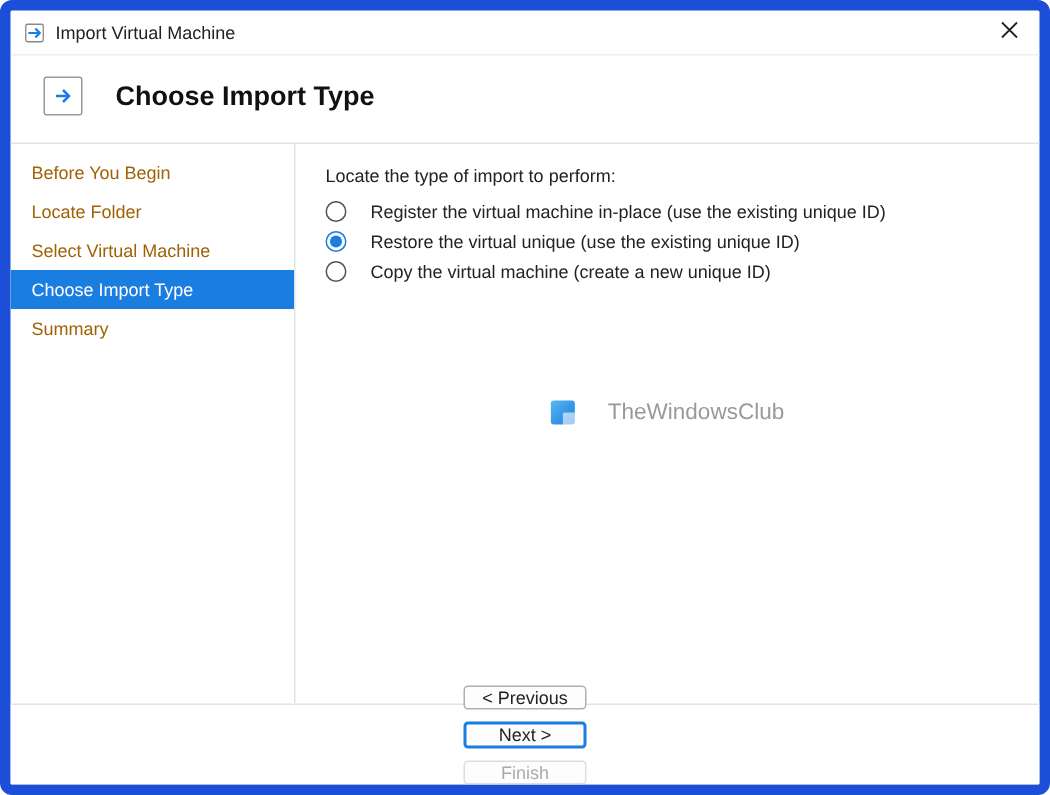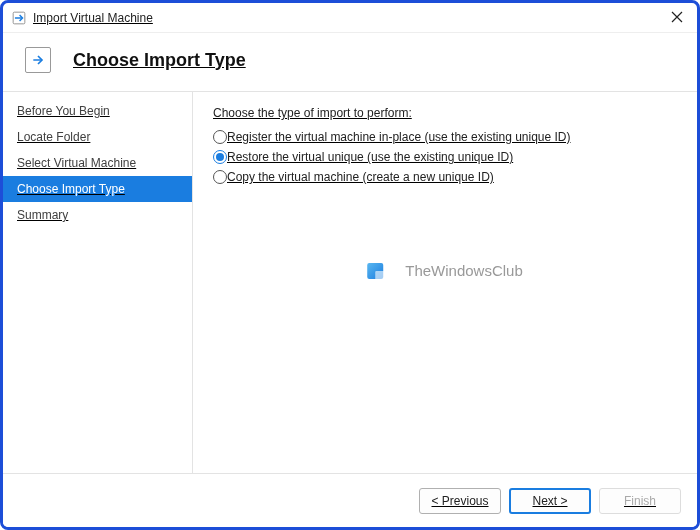--- a/index.html
+++ b/index.html
@@ -1,38 +1,38 @@
 <!DOCTYPE html>
 <html><head>
   <meta charset="utf-8">
   <style>
     * { box-sizing: border-box; margin: 0; padding: 0; font-family: "Segoe UI", Tahoma, sans-serif; }
     html, body { width: 700px; height: 530px; overflow: hidden; background: #fff; }
-    .window { width: 700px; height: 530px; border: 3px solid #1d4ed8; background: #fff; position: relative; display: flex; flex-direction: column; border-radius: 8px; overflow: hidden; text-decoration: underline; }
+    .window { width: 700px; height: 530px; border: 7px solid #1d4ed8; background: #fff; position: relative; display: flex; flex-direction: column; border-radius: 8px; overflow: hidden; }
     .titlebar { display: flex; align-items: center; height: 30px; padding: 0 8px; border-bottom: 1px solid #eee; }
     .titlebar .app-icon { width: 16px; height: 16px; display: inline-flex; align-items: center; justify-content: center; margin-right: 6px; }
     .titlebar .title { font-size: 12px; color: #222; flex: 1; }
     .titlebar .close { width: 40px; text-align: right; font-size: 16px; color: #222; cursor: pointer; padding-right: 6px; }
     .header { display: flex; align-items: center; padding: 14px 22px 18px 22px; gap: 22px; }
     .header .hicon { width: 26px; height: 26px; border: 1px solid #999; background: #fff; display: inline-flex; align-items: center; justify-content: center; border-radius: 2px; }
     .header .htitle { font-size: 18px; font-weight: 700; color: #111; }
     .body { flex: 1; display: flex; border-top: 1px solid #e3e3e3; }
     .sidebar { width: 190px; border-right: 1px solid #e3e3e3; padding-top: 6px; }
-    .sidebar .item { font-size: 12px; color: #404040; padding: 6px 14px 6px 14px; cursor: pointer; }
+    .sidebar .item { font-size: 12px; color: #a16207; padding: 6px 14px 6px 14px; cursor: pointer; }
     .sidebar .item.active { background: #1a7de0; color: #fff; }
     .content { flex: 1; padding: 14px 20px; position: relative; }
     .content .prompt { font-size: 12px; color: #222; margin-bottom: 10px; }
-    .opt { display: flex; align-items: center; gap: 0; font-size: 12px; color: #222; margin: 6px 0; cursor: pointer; }
+    .opt { display: flex; align-items: center; gap: 16px; font-size: 12px; color: #222; margin: 6px 0; cursor: pointer; }
     .radio { width: 14px; height: 14px; border-radius: 50%; border: 1.5px solid #555; display: inline-flex; align-items: center; justify-content: center; flex-shrink: 0; }
     .radio.selected { border-color: #1a7de0; }
     .radio.selected::after { content: ""; width: 8px; height: 8px; background: #1a7de0; border-radius: 50%; }
     .watermark { position: absolute; top: 170px; left: 50%; transform: translateX(-50%); display: flex; align-items: center; gap: 22px; color: #999; font-size: 15px; }
     .wm-icon { width: 16px; height: 16px; background: linear-gradient(135deg, #5ab7f0, #1a7de0); border-radius: 2px; position: relative; }
     .wm-icon::after { content: ""; position: absolute; right: -2px; bottom: -2px; width: 10px; height: 10px; background: rgba(255,255,255,0.6); border-radius: 1px; }
-    .footer { height: 54px; border-top: 1px solid #e3e3e3; display: flex; align-items: center; justify-content: flex-end; gap: 8px; padding: 0 16px; background: #fff; }
+    .footer { height: 54px; border-top: 1px solid #e3e3e3; display: flex; align-items: center; justify-content: flex-end; gap: 8px; padding: 0 16px; background: #fff; flex-direction: column; }
     .btn { min-width: 82px; height: 26px; font-size: 12px; border: 1px solid #b0b0b0; background: #fdfdfd; border-radius: 3px; cursor: pointer; padding: 0 10px; color: #222; }
     .btn:disabled { color: #aaa; border-color: #ddd; cursor: default; }
     .btn.primary { border: 2px solid #1a7de0; text-align: center; }
   </style>
 </head>
 <body>
 
 <div class="window">
 
   <div class="titlebar">
@@ -64,21 +64,21 @@
   <div class="body">
     <div class="sidebar">
       <div class="item">Before You Begin</div>
       <div class="item">Locate Folder</div>
       <div class="item">Select Virtual Machine</div>
       <div class="item active">Choose Import Type</div>
       <div class="item">Summary</div>
     </div>
 
     <div class="content">
-      <div class="prompt">Choose the type of import to perform:</div>
+      <div class="prompt">Locate the type of import to perform:</div>
 
       <label class="opt">
         <span class="radio"></span>
         <span>Register the virtual machine in-place (use the existing unique ID)</span>
       </label>
       <label class="opt">
         <span class="radio selected"></span>
         <span>Restore the virtual unique (use the existing unique ID)</span>
       </label>
       <label class="opt">

